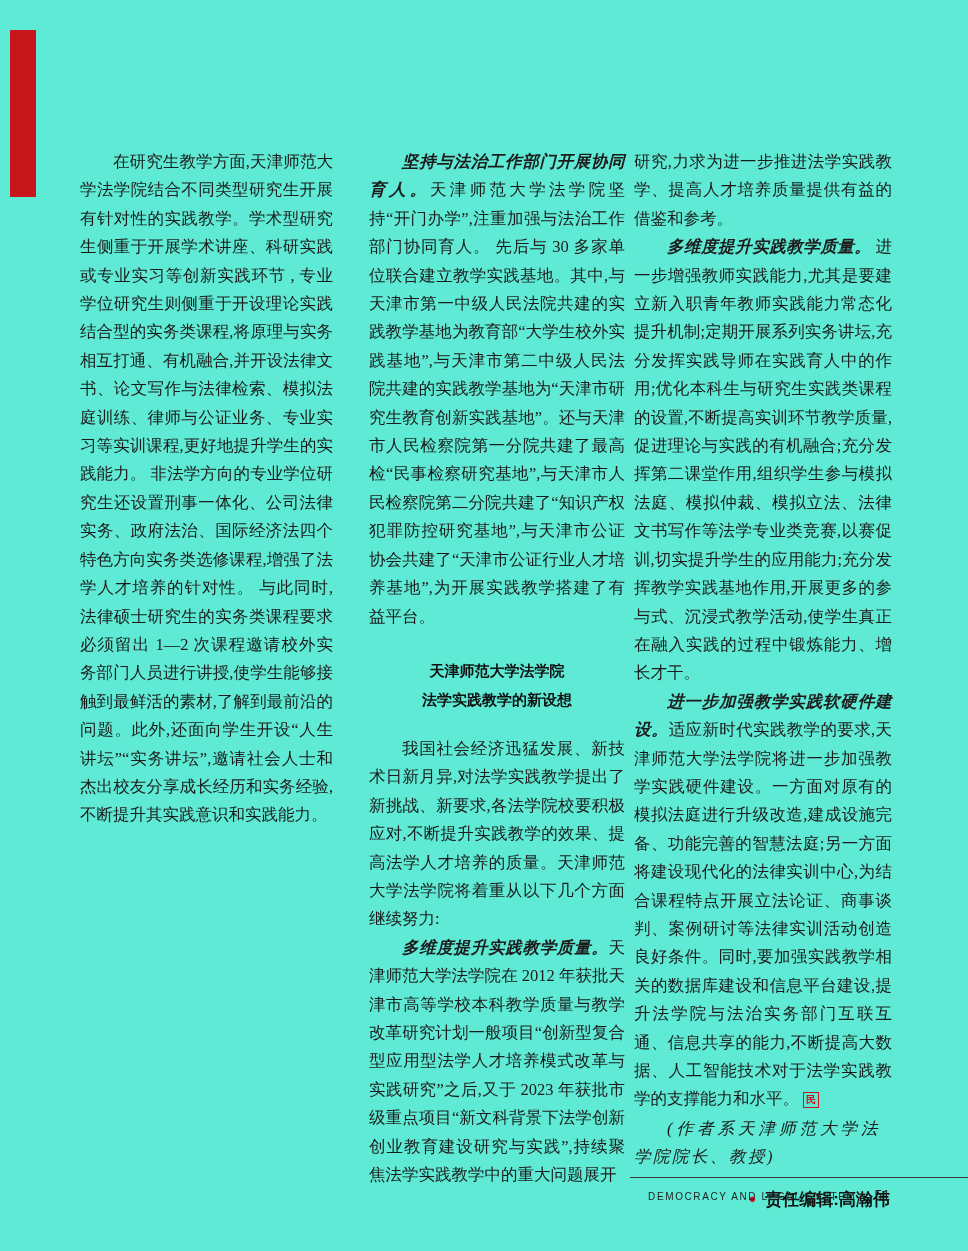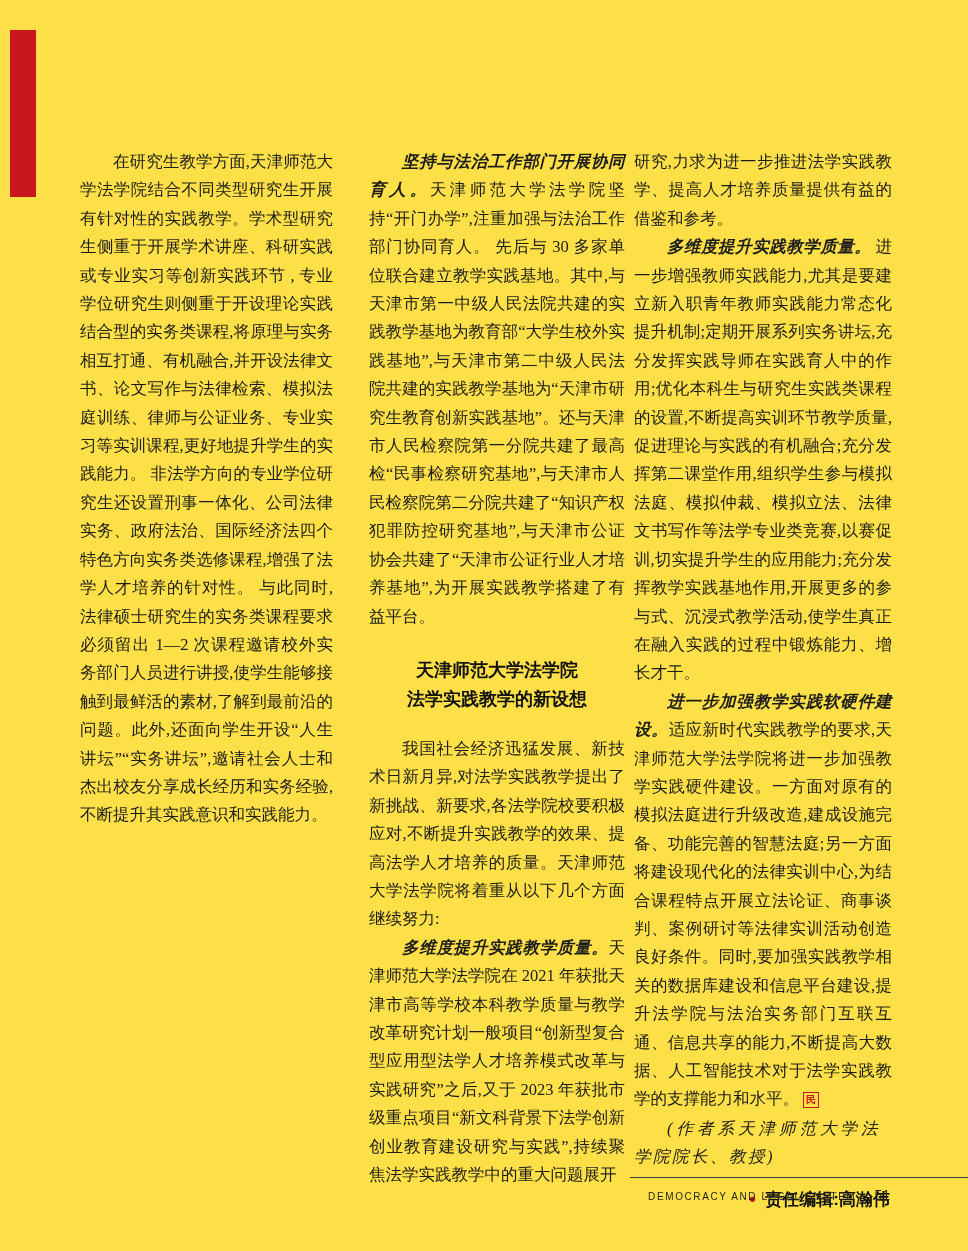--- a/index.html
+++ b/index.html
@@ -1,21 +1,21 @@
 <!DOCTYPE html>
 <html><head>
 <meta charset="utf-8">
 <style>
   html,body{margin:0;padding:0;}
   body{background:#ffffff;}
   .page{
     position:relative;
     width:968px;
     height:1251px;
-    background:#fde047;
+    background:#5eead4;
     overflow:hidden;
     font-family:"Liberation Serif","DejaVu Serif",serif;
     color:#1c1c1c;
   }
   .red-tab{
     position:absolute;
     left:10px; top:30px;
     width:26px; height:167px;
     background:#c8161d;
   }
@@ -39,21 +39,21 @@
   .lead{
     font-weight:700;
     font-style:italic;
     letter-spacing:0.5px;
   }
   .heading{
     margin:25px 0 21px 0;
     text-align:center;
     font-family:"Liberation Sans","DejaVu Sans",sans-serif;
     font-weight:700;
-    font-size:18px;
+    font-size:15px;
     line-height:29px;
     color:#111;
   }
   .heading span{display:block;}
   .end-mark{
     display:inline-block;
     width:14px; height:14px;
     line-height:14px;
     border:1px solid #c8161d;
     color:#c8161d;
@@ -121,21 +121,21 @@
       <p class="para"><span>在研究生教学方面,天津师范大学法学院结合不同类型研究生开展有针对性的实践教学。学术型研究生侧重于开展学术讲座、科研实践或专业实习等创新实践环节 , 专业学位研究生则侧重于开设理论实践结合型的实务类课程,将原理与实务相互打通、有机融合,并开设法律文书、论文写作与法律检索、模拟法庭训练、律师与公证业务、专业实习等实训课程,更好地提升学生的实践能力。 非法学方向的专业学位研究生还设置刑事一体化、公司法律实务、政府法治、国际经济法四个特色方向实务类选修课程,增强了法学人才培养的针对性。 与此同时,法律硕士研究生的实务类课程要求必须留出 1—2 次课程邀请校外实务部门人员进行讲授,使学生能够接触到最鲜活的素材,了解到最前沿的问题。此外,还面向学生开设“人生讲坛”“实务讲坛”,邀请社会人士和杰出校友分享成长经历和实务经验,不断提升其实践意识和实践能力。</span></p>
     </div>
 
     <div class="col col2">
       <p class="para"><span class="lead">坚持与法治工作部门开展协同育人。</span><span>天津师范大学法学院坚持“开门办学”,注重加强与法治工作部门协同育人。 先后与 30 多家单位联合建立教学实践基地。其中,与天津市第一中级人民法院共建的实践教学基地为教育部“大学生校外实践基地”,与天津市第二中级人民法院共建的实践教学基地为“天津市研究生教育创新实践基地”。还与天津市人民检察院第一分院共建了最高检“民事检察研究基地”,与天津市人民检察院第二分院共建了“知识产权犯罪防控研究基地”,与天津市公证协会共建了“天津市公证行业人才培养基地”,为开展实践教学搭建了有益平台。</span></p>
       <h2 class="heading">
         <span>天津师范大学法学院</span>
         <span>法学实践教学的新设想</span>
       </h2>
       <p class="para"><span>我国社会经济迅猛发展、新技术日新月异,对法学实践教学提出了新挑战、新要求,各法学院校要积极应对,不断提升实践教学的效果、提高法学人才培养的质量。天津师范大学法学院将着重从以下几个方面继续努力:</span></p>
-      <p class="para"><span class="lead">多维度提升实践教学质量。</span><span>天津师范大学法学院在 2021 年获批天津市高等学校本科教学质量与教学改革研究计划一般项目“创新型复合型应用型法学人才培养模式改革与实践研究”之后,又于 2023 年获批市级重点项目“新文科背景下法学创新创业教育建设研究与实践”,持续聚焦法学实践教学中的重大问题展开</span></p>
+      <p class="para"><span class="lead">多维度提升实践教学质量。</span><span>天津师范大学法学院在 2012 年获批天津市高等学校本科教学质量与教学改革研究计划一般项目“创新型复合型应用型法学人才培养模式改革与实践研究”之后,又于 2023 年获批市级重点项目“新文科背景下法学创新创业教育建设研究与实践”,持续聚焦法学实践教学中的重大问题展开</span></p>
     </div>
 
     <div class="col col3">
       <p class="para noindent"><span>研究,力求为进一步推进法学实践教学、提高人才培养质量提供有益的借鉴和参考。</span></p>
       <p class="para"><span class="lead">多维度提升实践教学质量。</span><span> 进一步增强教师实践能力,尤其是要建立新入职青年教师实践能力常态化提升机制;定期开展系列实务讲坛,充分发挥实践导师在实践育人中的作用;优化本科生与研究生实践类课程的设置,不断提高实训环节教学质量,促进理论与实践的有机融合;充分发挥第二课堂作用,组织学生参与模拟法庭、模拟仲裁、模拟立法、法律文书写作等法学专业类竞赛,以赛促训,切实提升学生的应用能力;充分发挥教学实践基地作用,开展更多的参与式、沉浸式教学活动,使学生真正在融入实践的过程中锻炼能力、增长才干。</span></p>
       <p class="para"><span class="lead">进一步加强教学实践软硬件建设。</span><span>适应新时代实践教学的要求,天津师范大学法学院将进一步加强教学实践硬件建设。一方面对原有的模拟法庭进行升级改造,建成设施完备、功能完善的智慧法庭;另一方面将建设现代化的法律实训中心,为结合课程特点开展立法论证、商事谈判、案例研讨等法律实训活动创造良好条件。同时,要加强实践教学相关的数据库建设和信息平台建设,提升法学院与法治实务部门互联互通、信息共享的能力,不断提高大数据、人工智能技术对于法学实践教学的支撑能力和水平。</span><span class="end-mark">民</span></p>
       <p class="author">(作者系天津师范大学法学院院长、教授)</p>
       <p class="editor"><span class="red-dot">●</span><span>责任编辑:高瀚伟</span></p>
     </div>
 

